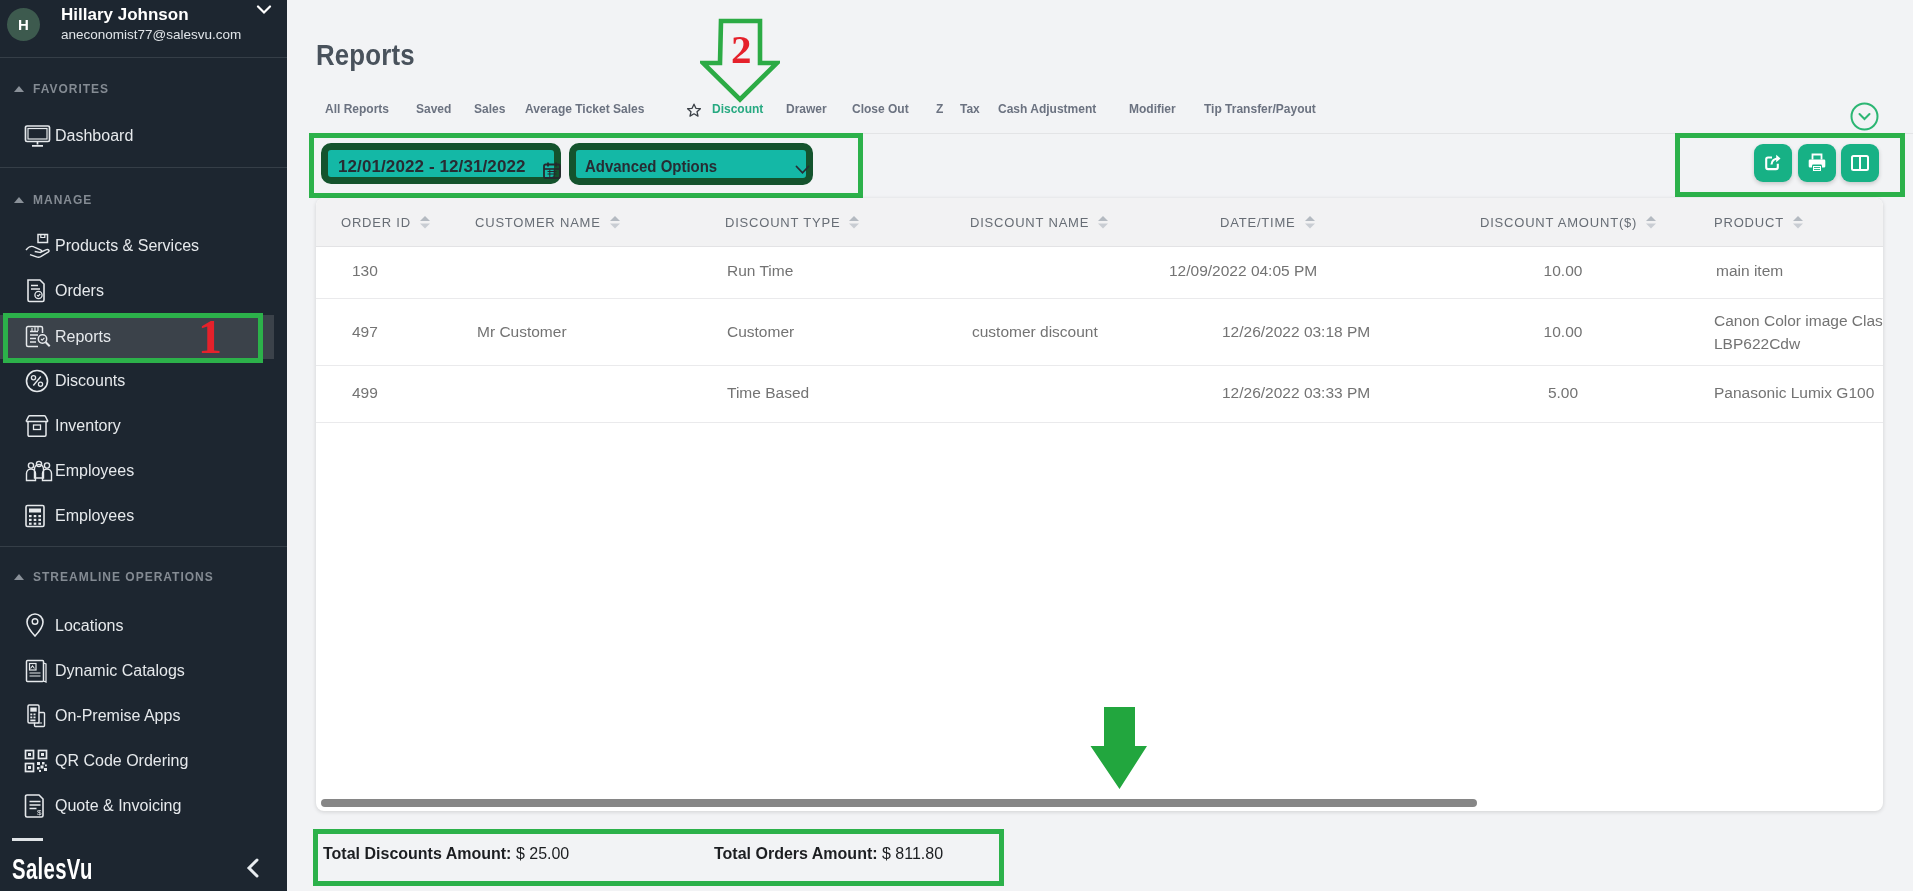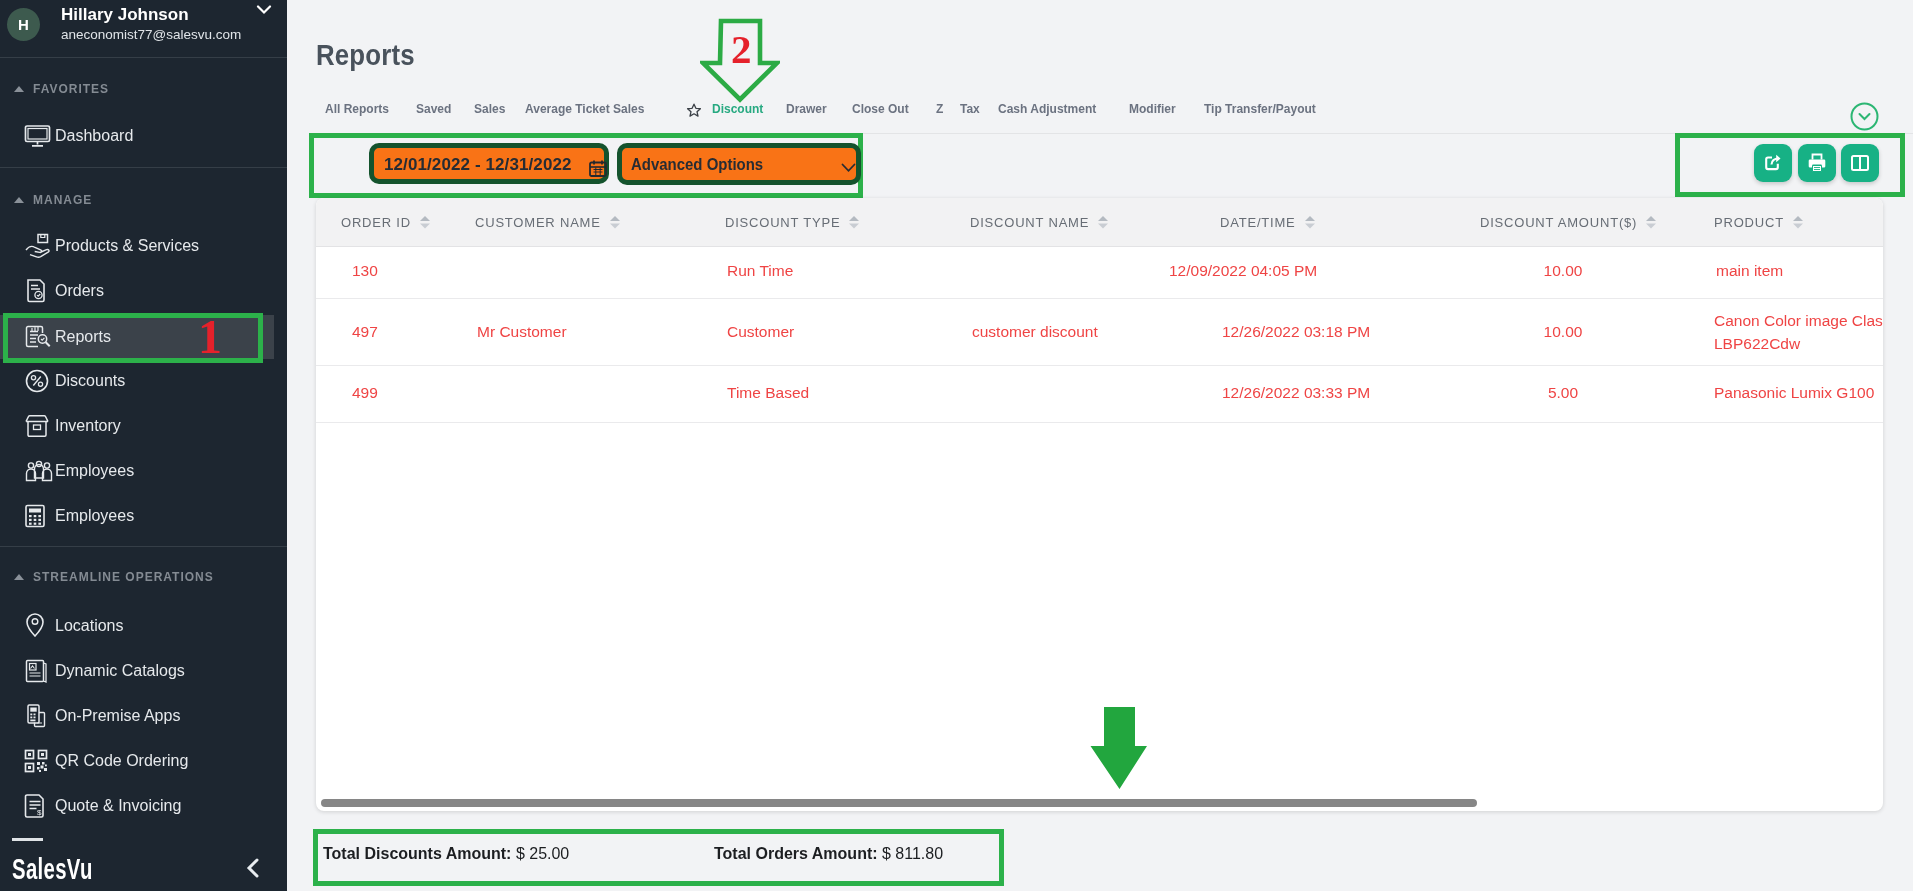--- a/index.html
+++ b/index.html
@@ -18,25 +18,25 @@
 .greenbox { position:absolute; border:5px solid #2cb14a; }
 .rednum { position:absolute; font-family:"Liberation Serif", serif; font-weight:700; color:#e5212b; }
 
 #main { position:absolute; left:287px; top:0; width:1626px; height:891px; }
 .abs { position:absolute; }
 h1 { position:absolute; left:29px; top:39px; font-size:29px; font-weight:700; color:#49525c; letter-spacing:0.2px; transform:scaleX(0.89); transform-origin:left top; }
 #tabs { position:absolute; left:0; top:102px; width:1626px; height:22px; font-size:12px; font-weight:700; color:#6b7280; }
 #tabs span { white-space:nowrap; }
 #tabs .act { color:#27a981; }
 .tabline { position:absolute; left:22px; top:133px; width:1604px; height:1px; background:#e3e4e6; }
-.inputbox { position:absolute; background:#f97316; border:5px solid #14532d; border-radius:10px;margin-left:48px; }
+.inputbox { position:absolute; background:#14b8a6; border:7px solid #14532d; border-radius:10px; }
 .card { position:absolute; left:29px; top:198px; width:1567px; height:613px; background:#fff; border-radius:8px; box-shadow:0 1px 4px rgba(0,0,0,.14); overflow:hidden; }
 .thead { position:absolute; left:0; top:0; width:1567px; height:49px; background:#f2f2f3; border-bottom:1px solid #e3e3e5; }
 .th { position:absolute; top:0; height:49px; display:flex; align-items:center; gap:8px; font-size:13px; letter-spacing:0.8px; color:#676d75; }
-.td { position:absolute; font-size:15.5px; color:#ef4444; }
+.td { position:absolute; font-size:15.5px; color:#737373; }
 .rowline { position:absolute; left:0; width:1567px; height:1px; background:#eaeaec; }
 .gbtn { position:absolute; width:38px; height:38px; background:#17b185; border-radius:9px; box-shadow:0 2px 4px rgba(0,0,0,.18); display:flex; align-items:center; justify-content:center; }
 </style>
 </head>
 <body>
 <div id="app">
   <div id="sidebar">
 
     <div class="sb-abs" style="left:7px;top:8px;width:33px;height:33px;border-radius:50%;background:#3d5a4e;display:flex;align-items:center;justify-content:center;font-size:15px;font-weight:700;color:#fff;">H</div>
     <div class="sb-abs" style="left:61px;top:5px;font-size:17px;font-weight:700;color:#fff;">Hillary Johnson</div>

